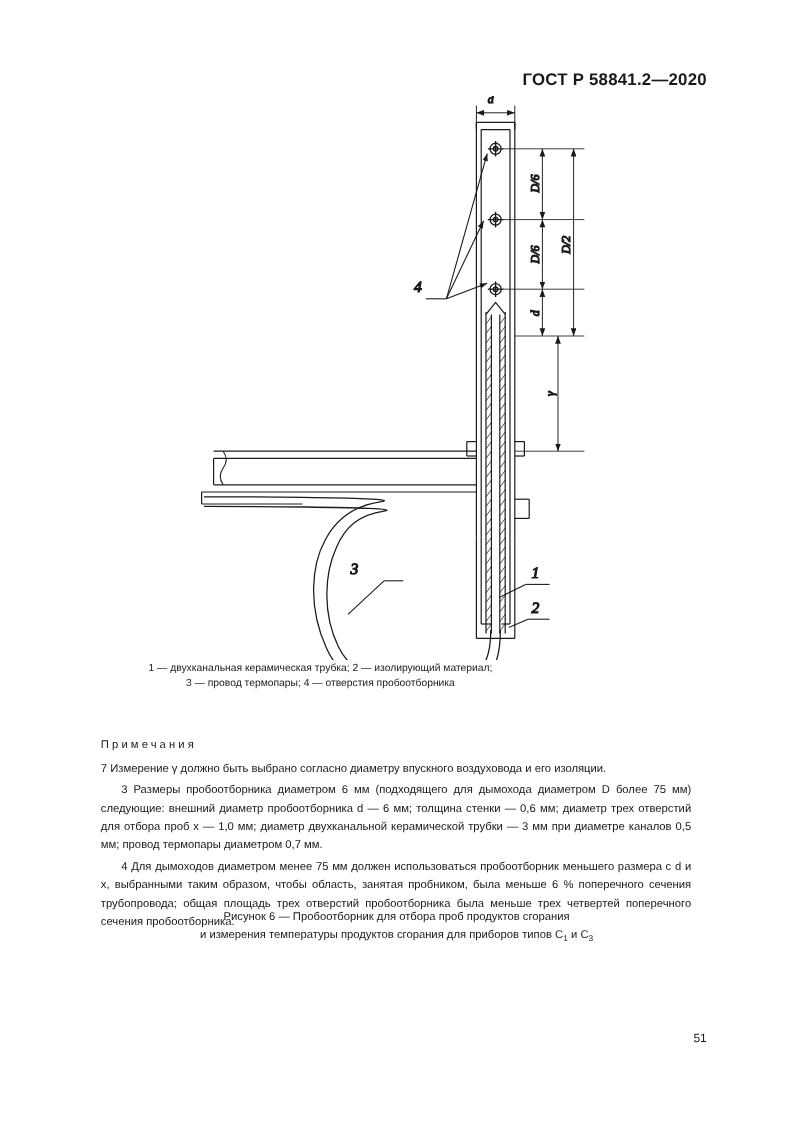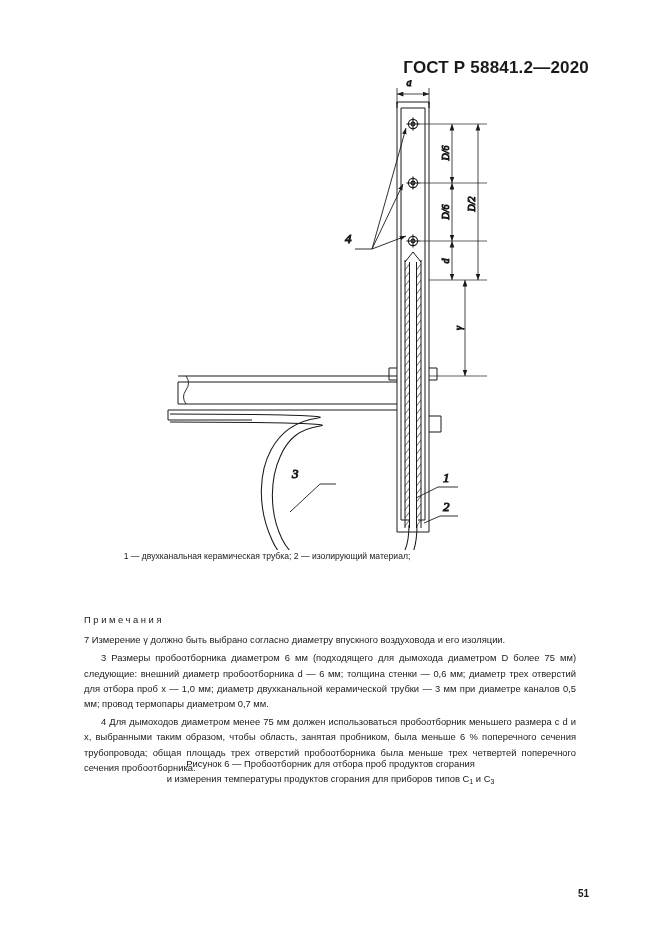--- a/index.html
+++ b/index.html
@@ -14,21 +14,21 @@
     font-family: "Liberation Sans", sans-serif;
     color: #1a1a1a;
     overflow: hidden;
   }
 
   
   .std-header {
     position: absolute;
     top: 58px;
     right: 72px;
-    font-size: 17px;
+    font-size: 14px;
     font-weight: bold;
     letter-spacing: 0.2px;
     white-space: nowrap;
   }
 
   
   .figure-area {
     position: absolute;
     left: 0;
     top: 80px;
@@ -83,23 +83,23 @@
   }
   .fig-caption sub {
     font-size: 7px;
     vertical-align: -2px;
   }
 
   
   .page-number {
     position: absolute;
     right: 72px;
-    top: 888px;
+    top: 860px;
     font-size: 10px;
-    font-weight: bold;
+    font-weight: normal;
   }
 
   .dim-label {
     font-family: "Liberation Serif", serif;
     font-style: italic;
     font-size: 10px;
     fill: #1a1a1a;
   }
   .callout-label {
     font-family: "Liberation Serif", serif;
@@ -354,20 +354,21 @@
           <path d="M0,0 L7,2.5 L0,5 z" fill="#1a1a1a" stroke="none"></path>
         </marker>
       </defs>
 
     </g>
   </svg>
 </div>
 
 <div class="fig-legend">
   <div>1 — двухканальная керамическая трубка; 2 — изолирующий материал;</div>
+  <div>3 — провод термопары; 4 — отверстия пробоотборника</div>
 </div>
 
 <div class="notes">
   <div class="notes-title">Примечания</div>
   <div class="note">7 Измерение γ должно быть выбрано согласно диаметру впускного воздуховода и его изоляции.</div>
   <div class="note note-indent">3 Размеры пробоотборника диаметром 6 мм (подходящего для дымохода диаметром D более 75 мм) следующие: внешний диаметр пробоотборника d — 6 мм; толщина стенки — 0,6 мм; диаметр трех отверстий для отбора проб x — 1,0 мм; диаметр двухканальной керамической трубки — 3 мм при диаметре каналов 0,5 мм; провод термопары диаметром 0,7 мм.</div>
   <div class="note note-indent">4 Для дымоходов диаметром менее 75 мм должен использоваться пробоотборник меньшего размера с d и x, выбранными таким образом, чтобы область, занятая пробником, была меньше 6 % поперечного сечения трубопровода; общая площадь трех отверстий пробоотборника была меньше трех четвертей поперечного сечения пробоотборника.</div>
 </div>
 
 <div class="fig-caption">

